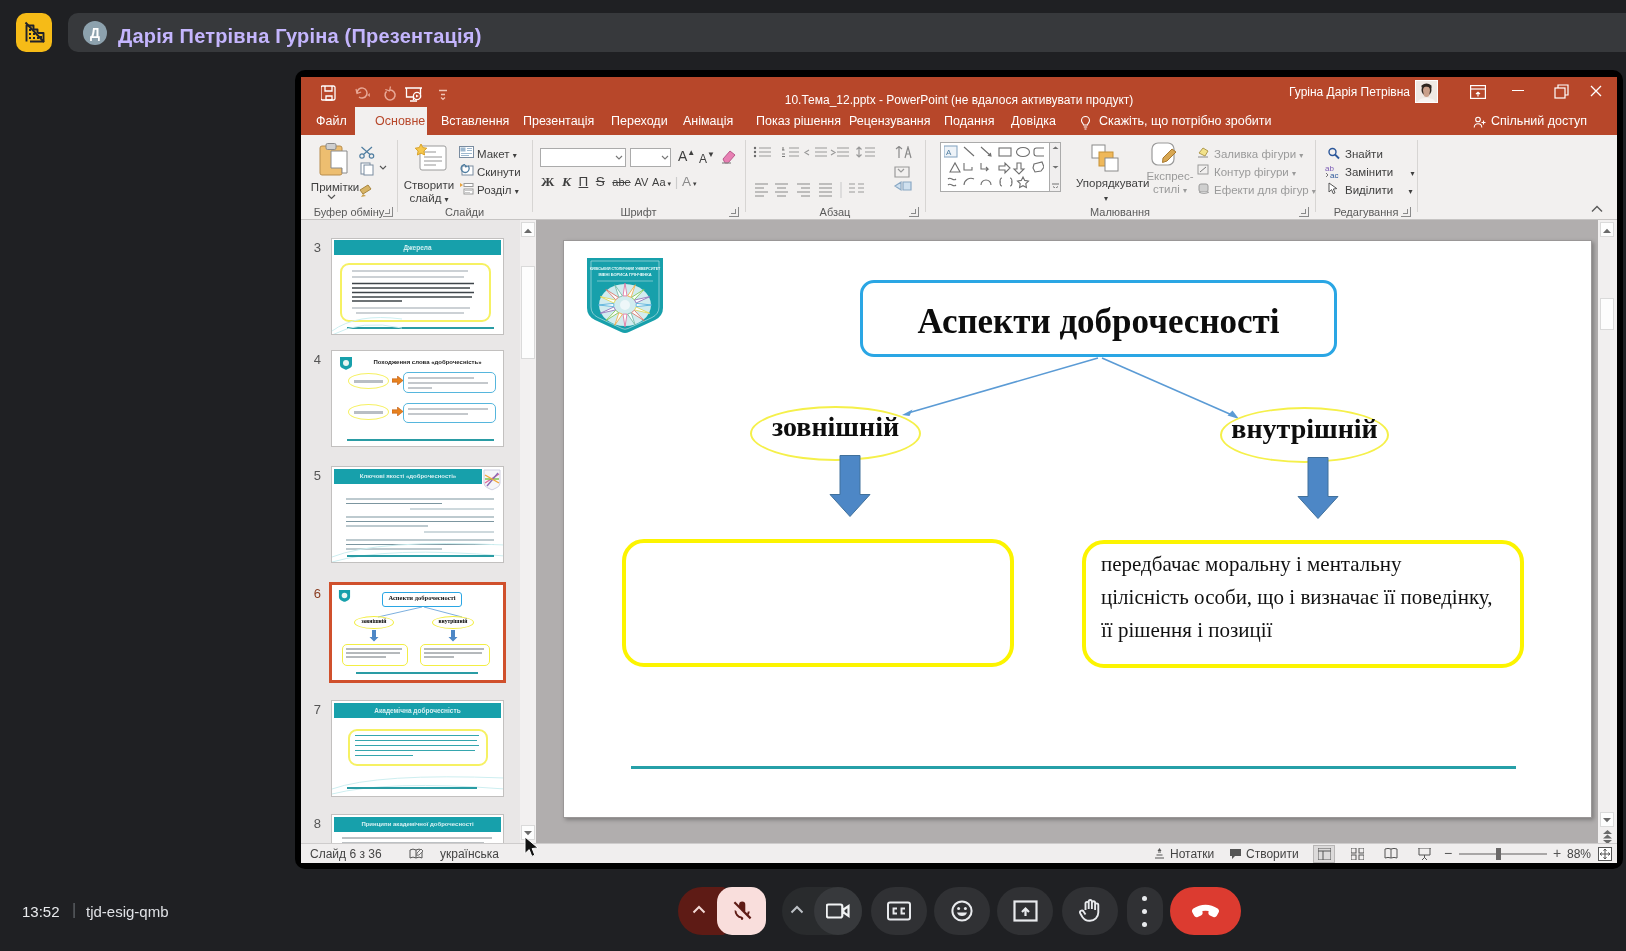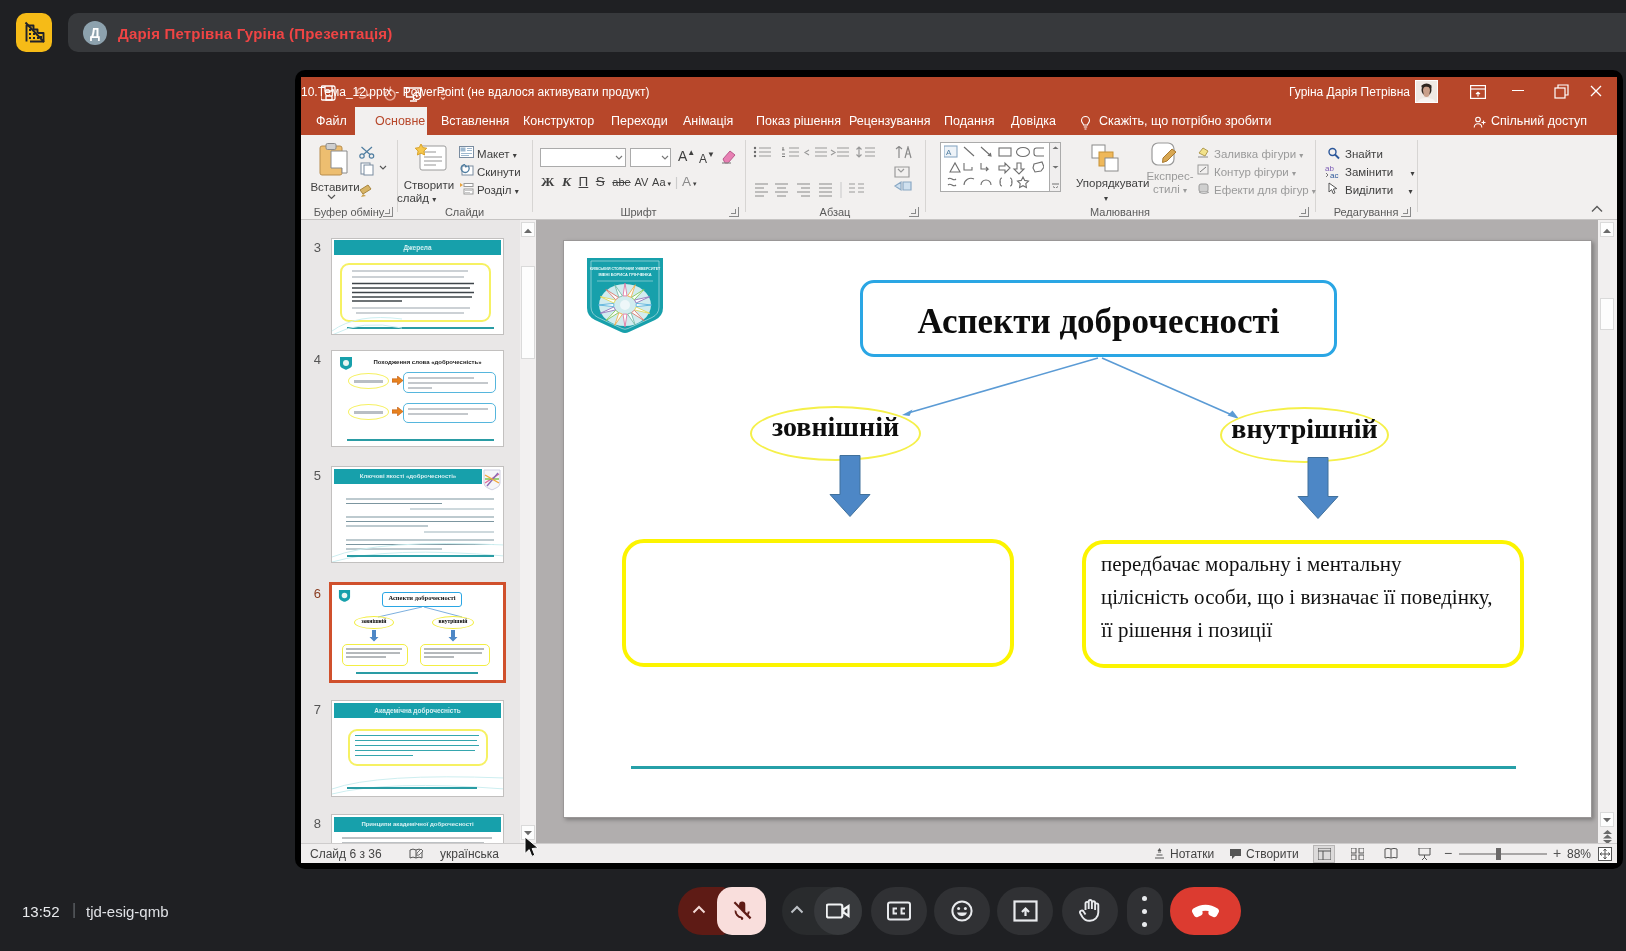--- a/index.html
+++ b/index.html
@@ -2,21 +2,21 @@
 <html><head>
 <meta charset="utf-8">
 <style>
 * { margin:0; padding:0; box-sizing:border-box; }
 html,body { width:1626px; height:951px; overflow:hidden; background:#1f2023; font-family:"Liberation Sans", sans-serif; }
 .abs { position:absolute; }
 
 #cam-off { left:16px; top:13px; width:36px; height:39px; background:#f6bb17; border-radius:10px; }
 #namebar { left:68px; top:13px; width:1558px; height:39px; background:#37393c; border-radius:10px 0 0 10px; }
 #avatar { left:83px; top:21px; width:24px; height:24px; border-radius:50%; background:#8da2ae; color:#fff; font-size:14px; font-weight:700; text-align:center; line-height:24px; }
-#pname { left:118px; top:25px; color:#ef4444; font-size:15px; font-weight:700; letter-spacing:.2px; }
+#pname { left:118px; top:25px; color:#c4b5fd; font-size:20px; font-weight:700; letter-spacing:.2px; }
 
 #btime { left:22px; top:903px; color:#e8eaed; font-size:15px;text-align:center; }
 #bdiv { left:72px; top:901px; color:#5f6368; font-size:16px; }
 #bcode { left:86px; top:903px; color:#dfe1e5; font-size:15px; }
 .ctl { position:absolute; top:887px; height:48px; }
 
 #ppt { left:295px; top:70px; width:1328px; height:799px; background:#000; border-radius:10px; }
 #ppt-in { position:absolute; left:6px; top:7px; width:1316px; height:786px; background:#f2f0ef; overflow:hidden; }
 #titlebar { left:0; top:0; width:1316px; height:30px; background:#b7472a; }
 #menubar { left:0; top:30px; width:1440px; height:28px; background:#b7472a; }
@@ -68,21 +68,21 @@
       <g stroke="#fff" stroke-width="1.3" fill="none">
         <path d="M84,4 h17 M85.5,4 v9 h14 v-9 M92.5,13 v3 M89,17 h7"></path>
         <circle cx="96" cy="12" r="3.6" fill="#b7472a"></circle>
         <path d="M95,10.4 l2.8,1.6 -2.8,1.6 z" fill="#fff" stroke="none"></path>
       </g>
       <g stroke="#f0c4b5" stroke-width="1.4" fill="none">
         <path d="M118,6.5 h8 M120,10.5 h4"></path>
         <path d="M120,13.5 l2,2 2,-2" stroke-width="1.2"></path>
       </g>
     </svg>
-    <div class="abs" style="left:0;width:1316px;top:8px;text-align:left;color:#fff;font-size:12px">10.Тема_12.pptx  -  PowerPoint (не вдалося активувати продукт)</div>
+    <div class="abs" style="left:0;width:1316px;top:16px;text-align:center;color:#fff;font-size:12px">10.Тема_12.pptx  -  PowerPoint (не вдалося активувати продукт)</div>
     <div class="abs" style="right:207px;top:8px;color:#fff;font-size:12px">Гуріна Дарія Петрівна</div>
     <div class="abs" style="right:179px;top:3px;width:23px;height:23px;background:#fff"></div>
     <svg class="abs" style="right:180px;top:4px" width="21" height="21" viewBox="0 0 21 21">
           <rect width="21" height="21" fill="#efe9e4"></rect>
           <path d="M5.5,9 a5,5.5 0 1 1 10,0 a5,5.5 0 1 1 -10,0 z" fill="#2e2620"></path>
           <path d="M7,9.5 a3.5,4 0 1 1 7,0 l-.5,3 a3,3.5 0 0 1 -6,0 z" fill="#c9a08a"></path>
           <path d="M2,21 c0,-5.5 17,-5.5 17,0 z" fill="#f7f4f1"></path>
           <path d="M5.5,6.5 q5,-3 10,1 l0,-3 q-5,-4 -10,0 z" fill="#2e2620"></path>
         </svg>
     <svg class="abs" style="right:131px;top:7px" width="16" height="16" viewBox="0 0 16 16" fill="none" stroke="#fff" stroke-width="1.2">
@@ -98,21 +98,21 @@
     <svg class="abs" style="right:14px;top:7px" width="14" height="14" viewBox="0 0 14 14" stroke="#fff" stroke-width="1.3">
           <path d="M2,2 l10,10 M12,2 l-10,10"></path>
         </svg>
   </div>
   <div class="abs" id="menubar">
     <div class="abs" style="left:54px;top:0;width:72px;height:28px;background:#f2f0ef"></div>
     <div class="abs" id="menutabs" style="color:#fff;font-size:12.5px;top:7px;width:1316px">
       <span class="abs" style="left:15px">Файл</span>
       <span class="abs" style="left:74px;color:#b7472a">Основне</span>
       <span class="abs" style="left:140px">Вставлення</span>
-      <span class="abs" style="left:222px">Конструктор</span>
+      <span class="abs" style="left:222px">Презентація</span>
       <span class="abs" style="left:310px">Переходи</span>
       <span class="abs" style="left:382px">Анімація</span>
       <span class="abs" style="left:455px">Показ рішення</span>
       <span class="abs" style="left:548px">Рецензування</span>
       <span class="abs" style="left:643px">Подання</span>
       <span class="abs" style="left:710px">Довідка</span>
       <svg class="abs" style="left:778px;top:1px" width="13" height="15" viewBox="0 0 13 15" fill="none" stroke="#fff" stroke-width="1.1">
             <path d="M2.5,5.5 a4,4 0 1 1 8,0 c0,2.4 -2,2.6 -2,4.5 h-4 c0,-1.9 -2,-2.1 -2,-4.5 z"></path>
             <path d="M4.8,12 h3.4 M5.5,14 h2"></path>
           </svg>
@@ -145,21 +145,21 @@
     <div class="dlauncher" style="left:1100px"></div>
     <svg class="abs" style="left:1290px;top:70px" width="12" height="8" viewBox="0 0 12 8" fill="none" stroke="#5a5a5a" stroke-width="1.4">
           <path d="M1,6.5 l5,-5 5,5"></path>
         </svg>
 
     <svg class="abs" style="left:18px;top:8px" width="30" height="34" viewBox="0 0 30 34">
       <rect x="1" y="3" width="22" height="29" rx="2" fill="#edbe70" stroke="#b88d4d"></rect>
       <rect x="7" y="0.5" width="10" height="6" rx="1.5" fill="#cfcfcf" stroke="#8a8a8a"></rect>
       <path d="M10,9 h16 v22 l-5,0 0,-5 -11,0 z" fill="#fff" stroke="#8a8a8a" transform="translate(2,-1)"></path>
     </svg>
-    <div class="rtext" style="left:8px;top:46px;width:52px;text-align:center">Вставити</div>
+    <div class="rtext" style="left:8px;top:46px;width:52px;text-align:center">Примітки</div>
     <svg class="abs" style="left:26px;top:59px" width="9" height="6" viewBox="0 0 9 6">
           <path d="M1,1 l3.5,3.5 L8,1" fill="none" stroke="#555" stroke-width="1.2"></path>
         </svg>
     <svg class="abs" style="left:58px;top:11px" width="16" height="13" viewBox="0 0 16 13">
           <g stroke="#4f7da0" stroke-width="1.2" fill="none">
             <circle cx="3" cy="10" r="2.2"></circle>
             <circle cx="12.5" cy="10" r="2.2"></circle>
             <path d="M4.5,8.5 L13,1 M11,8.5 L2.5,1"></path>
           </g>
         </svg>
@@ -178,21 +178,21 @@
         </svg>
 
     <svg class="abs" style="left:112px;top:8px" width="34" height="32" viewBox="0 0 34 32">
       <rect x="7" y="3" width="26" height="24" rx="2" fill="#fff" stroke="#9a9a9a"></rect>
       <path d="M11,9 h12 M11,14 h18 M11,18 h18 M11,22 h12" stroke="#b9b9b9" stroke-width="1.6"></path>
       <g fill="#f6c84c" stroke="#d9a32c">
             <path d="M8,1 l1.8,3.6 4,.6 -2.9,2.8 .7,4 -3.6,-1.9 -3.6,1.9 .7,-4 L2.2,5.2 l4,-.6 z"></path>
           </g>
     </svg>
     <div class="rtext" style="left:96px;top:44px;width:64px;text-align:center">Створити</div>
-    <div class="rtext" style="left:96px;top:57px;width:64px;text-align:left">слайд <span style="font-size:8px">▾</span></div>
+    <div class="rtext" style="left:96px;top:57px;width:64px;text-align:center">слайд <span style="font-size:8px">▾</span></div>
     <svg class="abs" style="left:158px;top:11px" width="15" height="12" viewBox="0 0 15 12">
           <rect x=".5" y=".5" width="14" height="11" fill="#fff" stroke="#7a8ca0"></rect>
           <rect x="1.5" y="1.5" width="5" height="4" fill="#9db8cf"></rect>
           <path d="M8,2.5 h5 M8,4.5 h5 M2,7.5 h11 M2,9.5 h8" stroke="#9db8cf" stroke-width="1"></path>
         </svg>
     <div class="rtext" style="left:176px;top:13px">Макет <span style="font-size:8px">▾</span></div>
     <svg class="abs" style="left:158px;top:29px" width="15" height="12" viewBox="0 0 15 12">
           <rect x="3" y="2" width="11" height="9" fill="#fff" stroke="#7a8ca0"></rect>
           <path d="M6,0.5 a4 4 0 1 0 3,1.2" fill="none" stroke="#4f7da0" stroke-width="1.3"></path>
           <path d="M6,0.5 l0,3 3,-0.5" fill="#4f7da0"></path>

